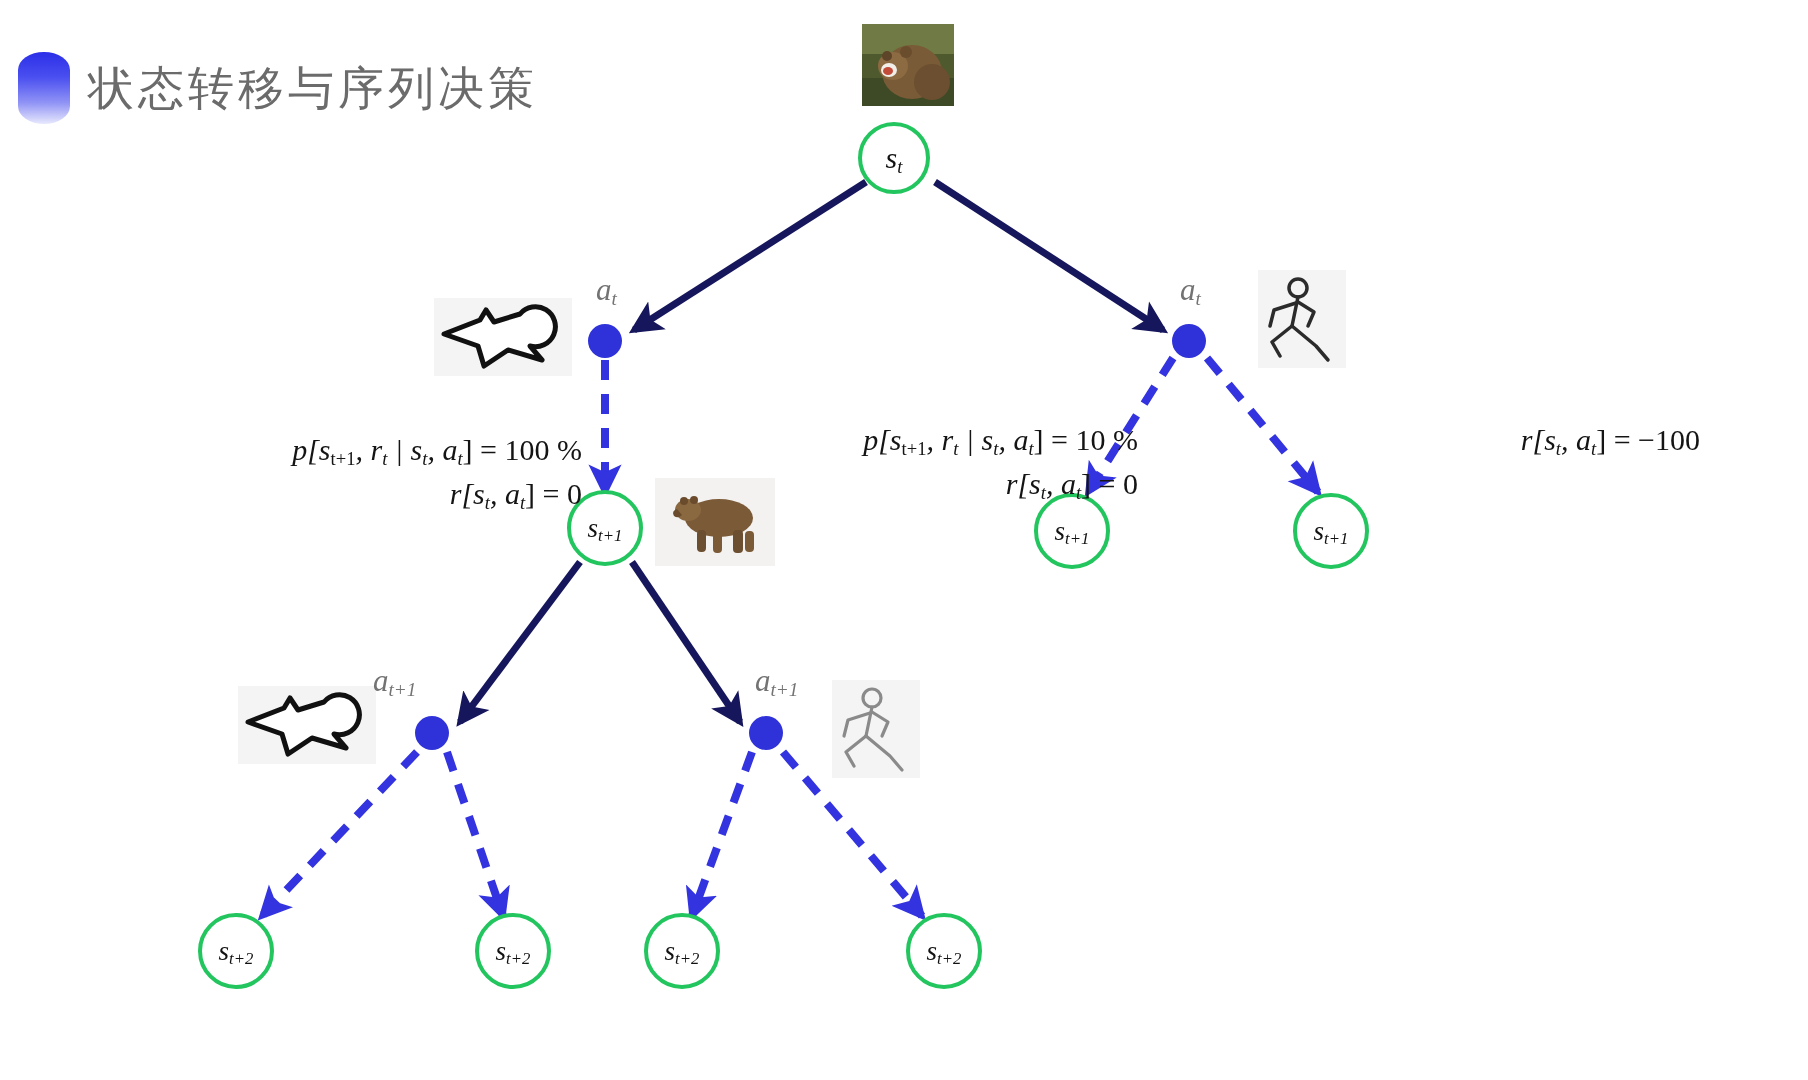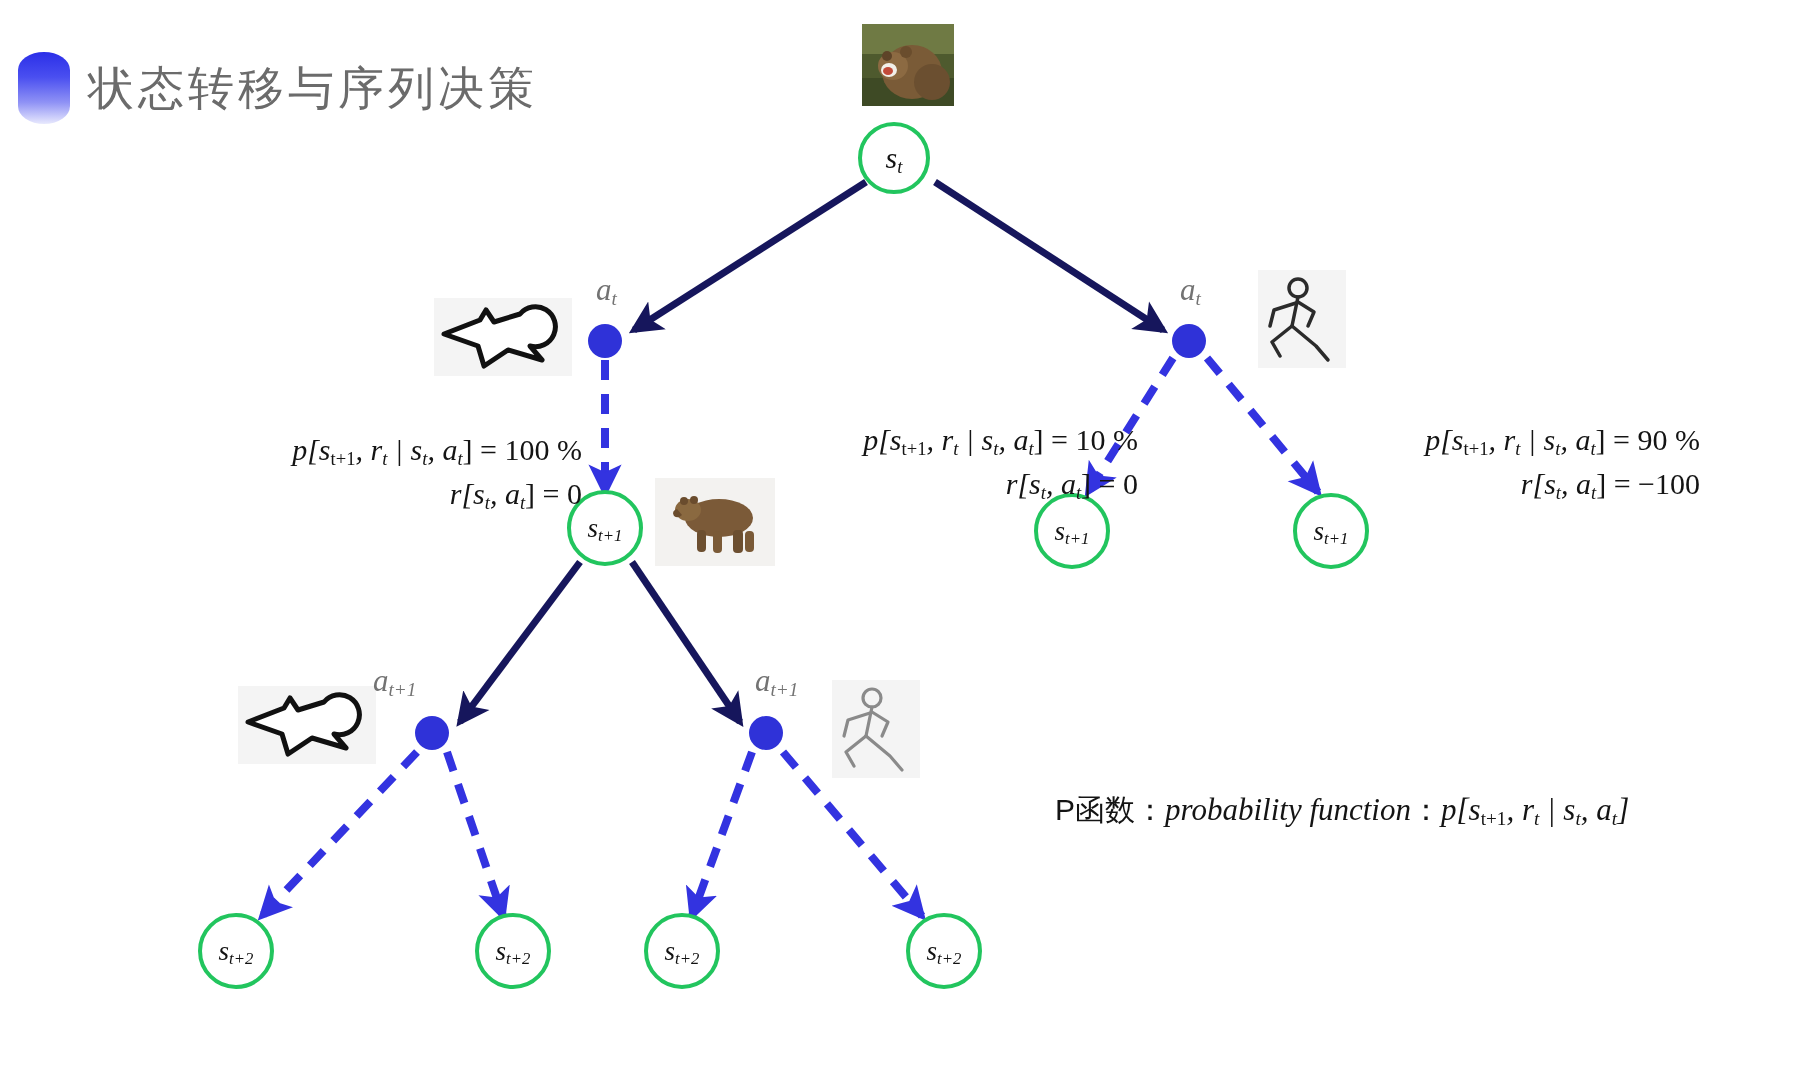--- a/index.html
+++ b/index.html
@@ -323,28 +323,22 @@
     <span class="line">
       <span class="math">p[s</span><sub class="rom">t+1</sub><span class="math">, r</span><sub>t</sub><span class="math"> | s</span><sub>t</sub><span class="math">, a</span><sub>t</sub><span class="rom">] = </span><span class="rom">10 %</span>
     </span>
     <span class="line">
       <span class="math">r[s</span><sub>t</sub><span class="math">, a</span><sub>t</sub><span class="rom">] = </span><span class="rom">0</span>
     </span>
   </div>
 
   <div class="formula-block f-right" style="left:1300px; top:418px; width:400px; font-size:30px;">
     <span class="line">
-      <span class="math">p[s</span><sub class="rom">t+1</sub><span class="math">, r</span><sub>t</sub><span class="math"> | s</span><sub>t</sub><span class="math">, a</span><sub>t</sub><span class="rom">] = </span><span class="rom">90 %</span>
-    </span>
-    <span class="line">
       <span class="math">r[s</span><sub>t</sub><span class="math">, a</span><sub>t</sub><span class="rom">] = </span><span class="rom">−100</span>
     </span>
   </div>
 
   <div id="legend">
 
-    <span class="row">
-      <span class="cn">P函数：</span><span class="en">probability function</span><span class="cn">：</span><span class="mth"><span>p[s</span><sub class="rom">t+1</sub><span>, r</span><sub>t</sub><span> | s</span><sub>t</sub><span>, a</span><sub>t</sub><span>]</span></span>
-    </span>
 
   </div>
 
 </div>
 
 </body></html>

